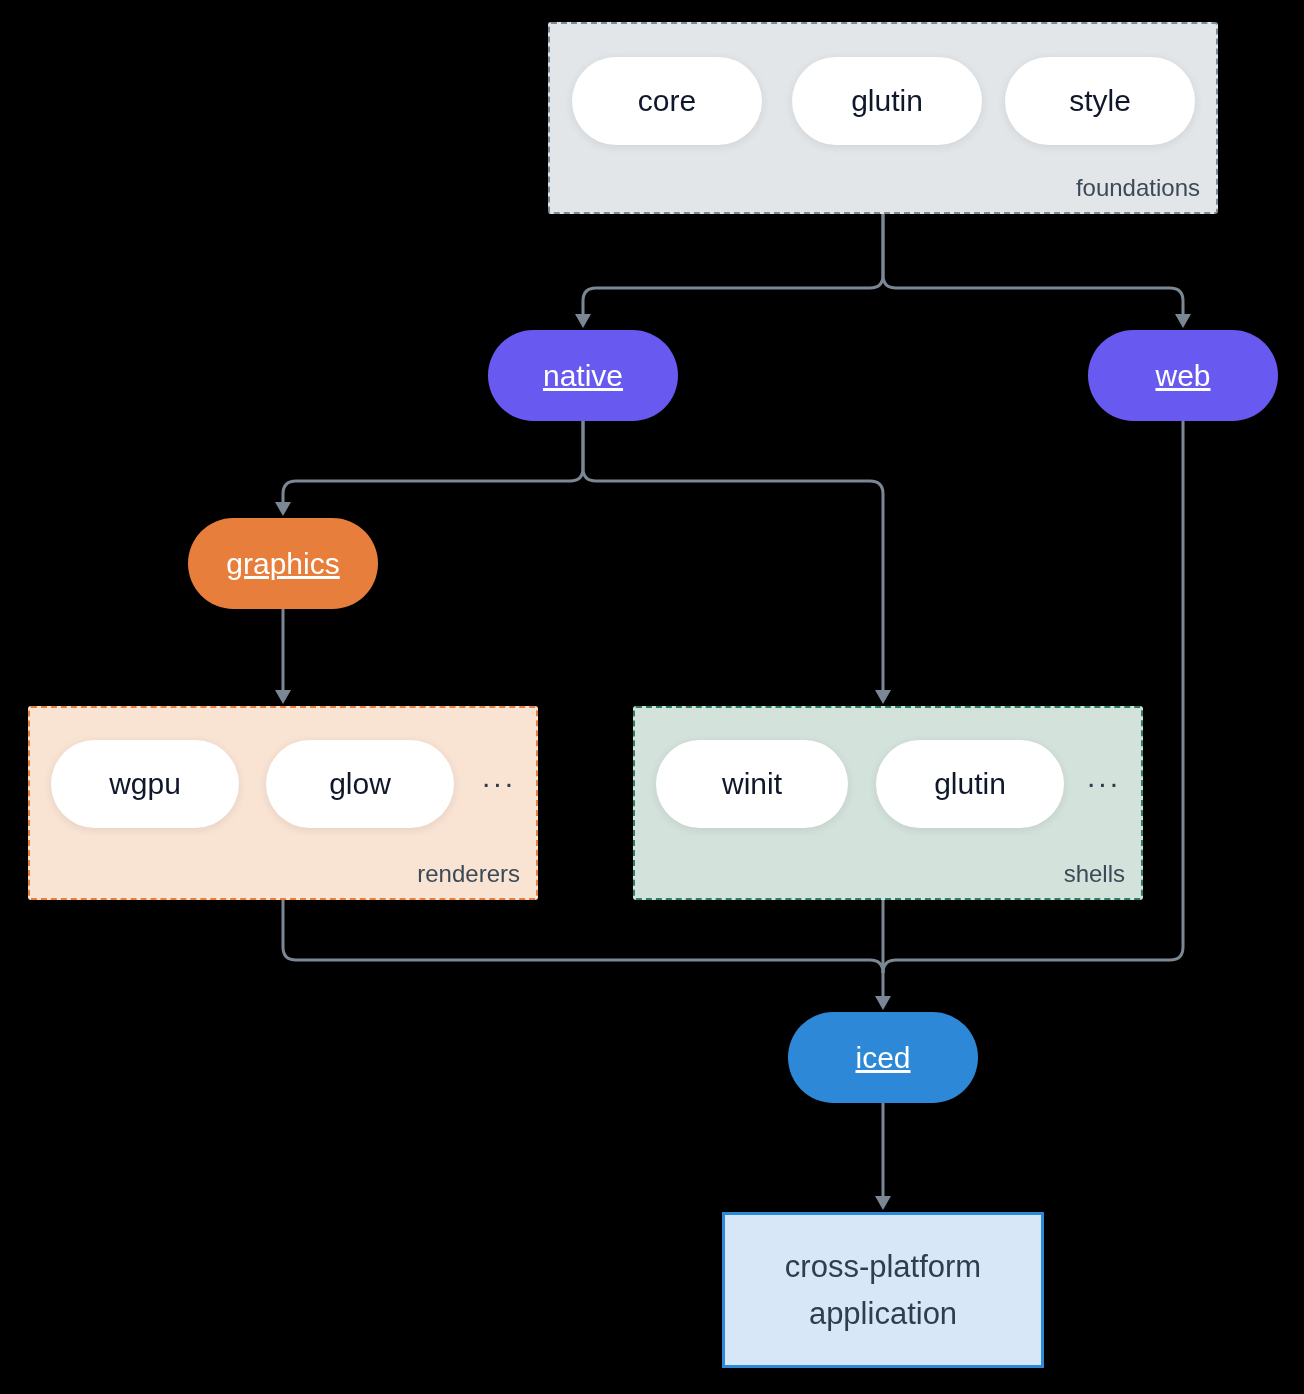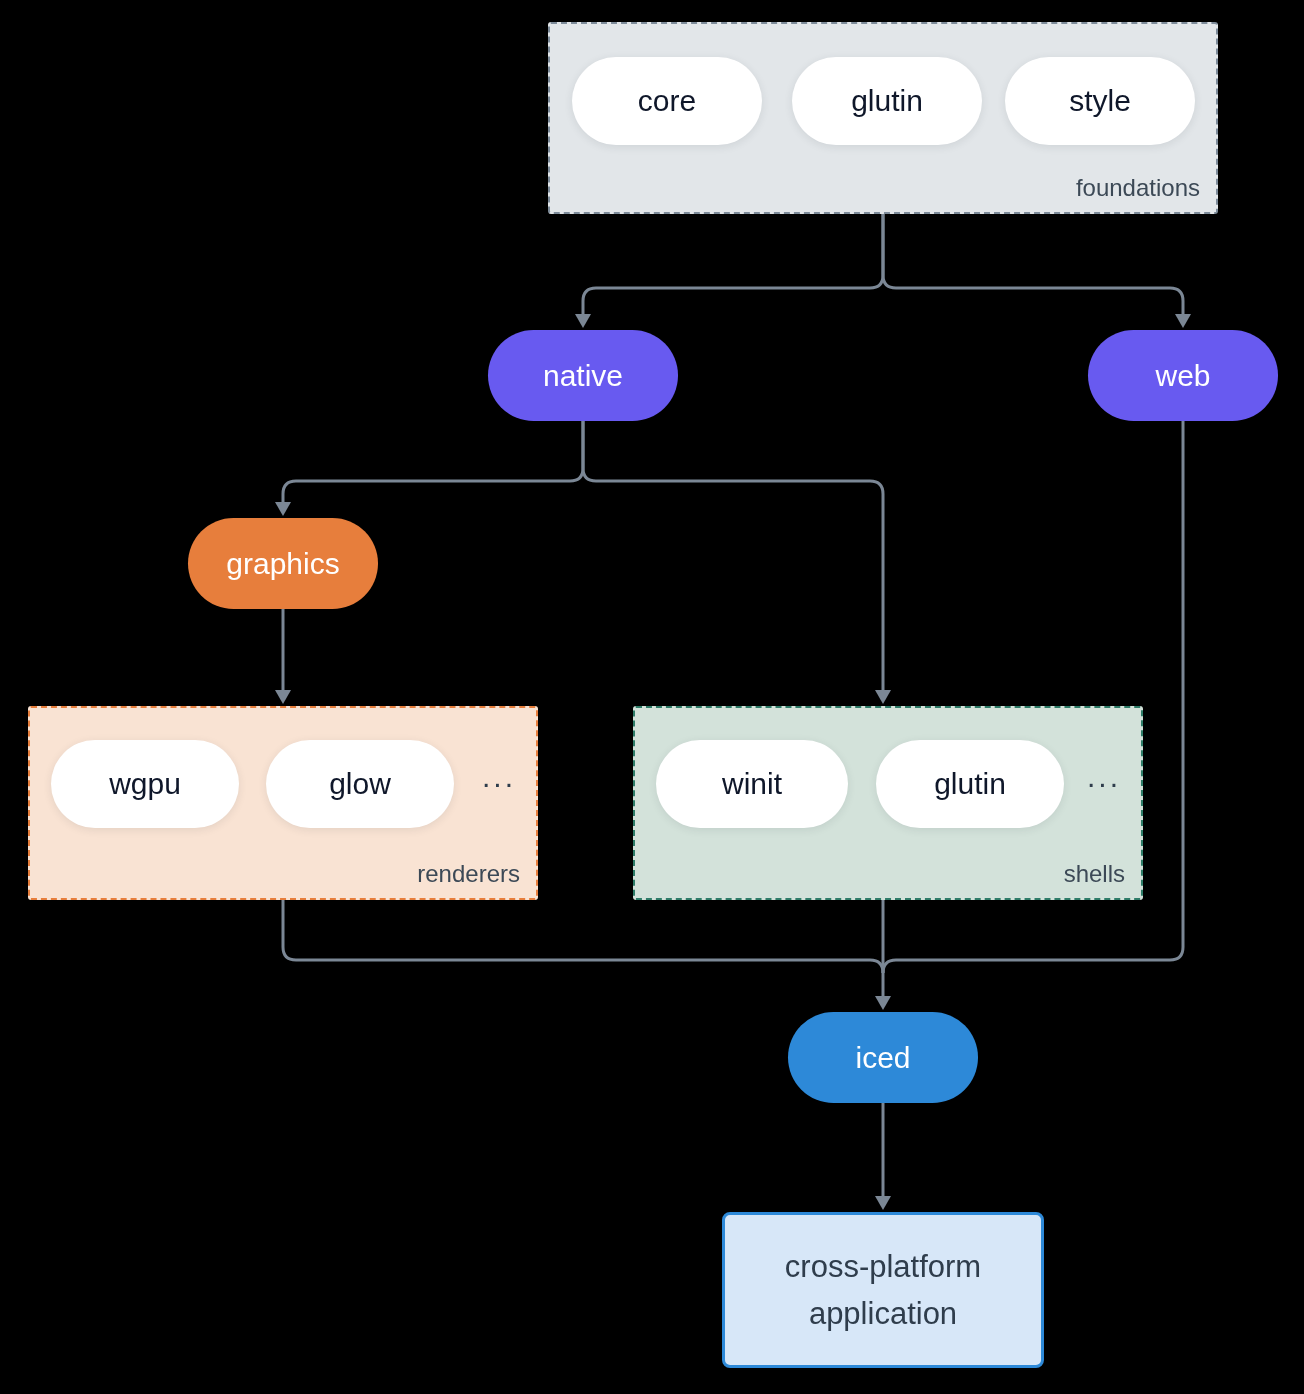--- a/index.html
+++ b/index.html
@@ -64,20 +64,21 @@
   }
   .node {
     position: absolute;
     width: 190px; height: 91px;
     border-radius: 46px;
     display: flex;
     align-items: center;
     justify-content: center;
     font-size: 30px;
     color: #ffffff;
+    text-decoration: underline;
   }
   .node-native, .node-web { background: #685af0; }
   .node-graphics { background: #e77e3c; }
   .node-iced { background: #2d89d8; }
   .node-native { left: 488px; top: 330px; }
   .node-web { left: 1088px; top: 330px; }
   .node-graphics { left: 188px; top: 518px; }
   .node-iced { left: 788px; top: 1012px; }
 
   .ellipsis {
@@ -87,21 +88,21 @@
     letter-spacing: 3px;
   }
 
   .app-box {
     position: absolute;
     left: 722px; top: 1212px;
     width: 322px; height: 156px;
     box-sizing: border-box;
     background: #d7e7f8;
     border: 3px solid #2d89d8;
-    border-radius: 8px;
+    border-radius: 0;
     display: flex;
     flex-direction: column;
     align-items: center;
     justify-content: center;
     font-size: 31px;
     line-height: 47px;
     color: #2f3d4c;
   }
 </style>
 </head>

